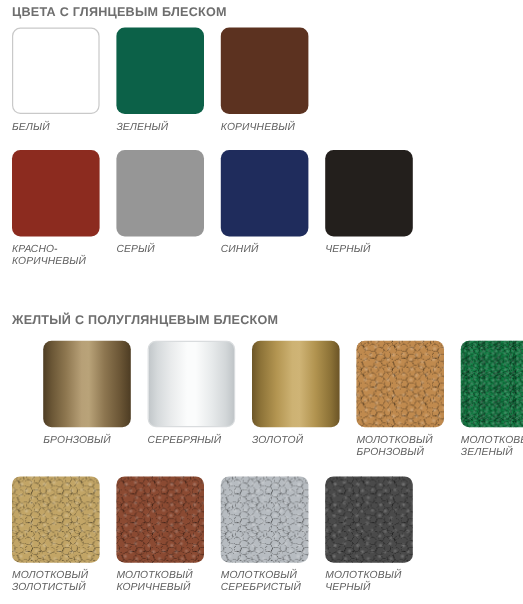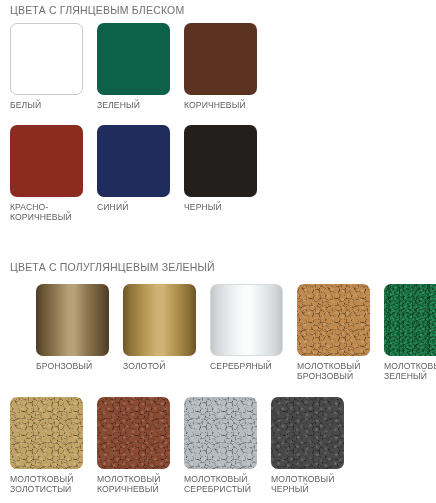--- a/index.html
+++ b/index.html
@@ -9,21 +9,21 @@
     background: #ffffff;
     font-family: "Liberation Sans", sans-serif;
     overflow: hidden;
   }
   .page { position: relative; width: 436px; height: 503px; background: #fff; }
 
   .section-title {
     font-size: 10.5px;
     letter-spacing: 0.2px;
     color: #6e6e6e;
-    font-weight: 400;
+    font-weight: 700;
     white-space: nowrap;
   }
 
   .grid {
     display: flex;
     gap: 14px;
     padding-left: 10px;
   }
   .cell { width: 73px; }
 
@@ -40,20 +40,21 @@
   }
 
   .label {
     margin-top: 5px;
     font-size: 8.6px;
     line-height: 10.4px;
     color: #5f5f5f;
     letter-spacing: 0.1px;
     text-transform: uppercase;
     white-space: pre-line;
+    font-style: italic;
   }
 
   
   .sheen-bronze {
     background: linear-gradient(90deg,
       #4e3d24 0%, #6b5736 10%, #8e7750 26%,
       #b7a077 44%, #b9a379 52%,
       #8d7650 70%, #6a5535 88%, #4d3c23 100%);
   }
   .sheen-gold {
@@ -139,45 +140,49 @@
     </div>
   </div>
 
   <div class="grid" style="position:absolute; left:0; top:125px;">
     <div class="cell">
       <div class="swatch" style="background:#8c2b1f"></div>
       <div class="label">КРАСНО-
 КОРИЧНЕВЫЙ</div>
     </div>
     <div class="cell">
+      <div class="swatch" style="background:#969696"></div>
+      <div class="label">СЕРЫЙ</div>
+    </div>
+    <div class="cell">
       <div class="swatch" style="background:#1f2c5c"></div>
       <div class="label">СИНИЙ</div>
     </div>
     <div class="cell">
       <div class="swatch" style="background:#231f1c"></div>
       <div class="label">ЧЕРНЫЙ</div>
     </div>
   </div>
 
-  <div style="position:absolute; left:10px; top:261px;" class="section-title">ЦВЕТА С ПОЛУГЛЯНЦЕВЫМ ЗЕЛЕНЫЙ</div>
+  <div style="position:absolute; left:10px; top:261px;" class="section-title">ЖЕЛТЫЙ С ПОЛУГЛЯНЦЕВЫМ БЛЕСКОМ</div>
 
   <div class="grid" style="position:absolute; left:0; top:284px;padding-left:36px;">
     <div class="cell">
       <div class="swatch sheen-bronze"></div>
       <div class="label">БРОНЗОВЫЙ</div>
     </div>
     <div class="cell">
+      <div class="swatch sheen-silver"></div>
+      <div class="label">СЕРЕБРЯНЫЙ</div>
+    </div>
+    <div class="cell">
       <div class="swatch sheen-gold"></div>
       <div class="label">ЗОЛОТОЙ</div>
     </div>
     <div class="cell">
-      <div class="swatch sheen-silver"></div>
-      <div class="label">СЕРЕБРЯНЫЙ</div>
-    </div>
-    <div class="cell">
       <div class="swatch hammer" style="background:#c08a4e"></div>
       <div class="label">МОЛОТКОВЫЙ
 БРОНЗОВЫЙ</div>
     </div>
     <div class="cell">
       <div class="swatch hammer hammer-fine" style="background:#0e7a40"></div>
       <div class="label">МОЛОТКОВЫЙ
 ЗЕЛЕНЫЙ</div>
     </div>
   </div>

